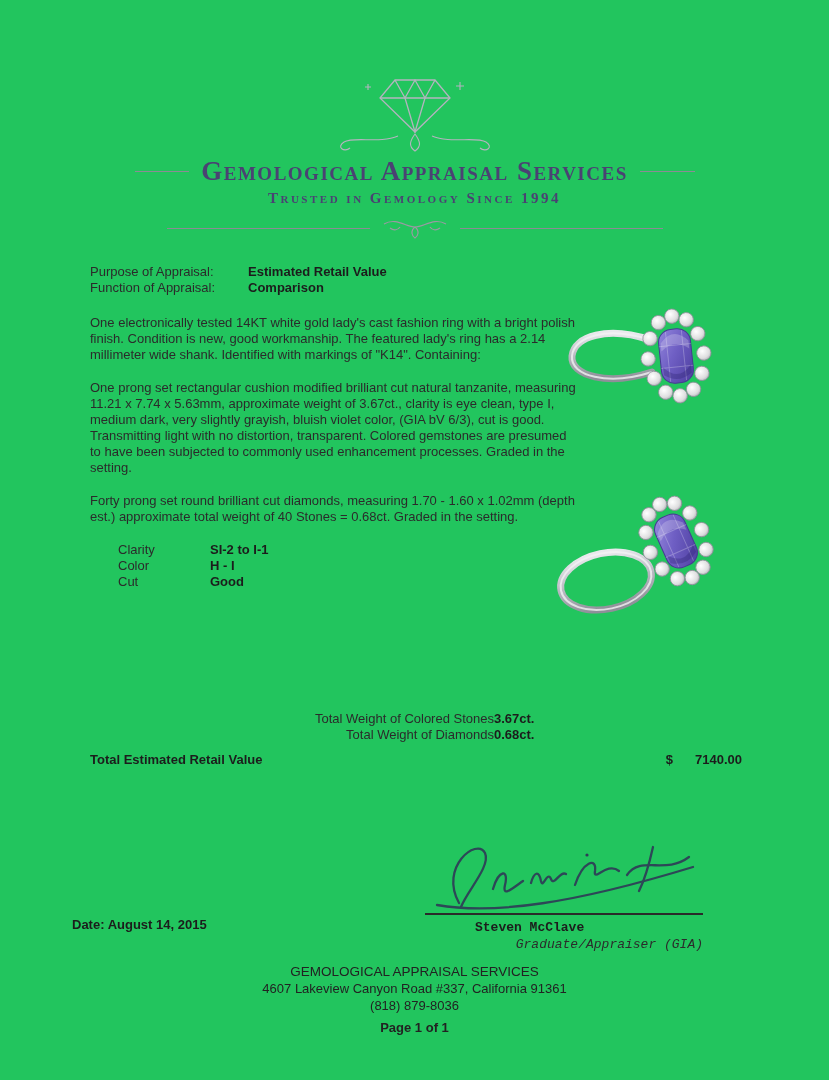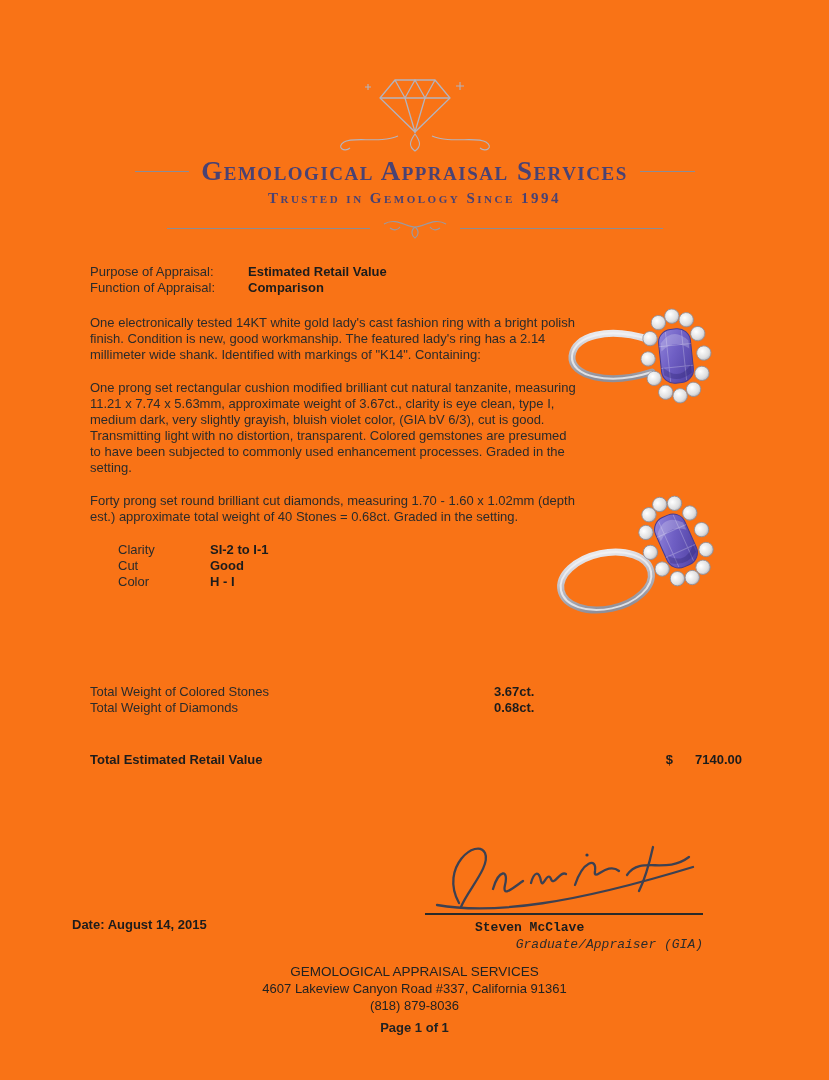--- a/index.html
+++ b/index.html
@@ -1,18 +1,18 @@
 <!DOCTYPE html>
 <html><head>
 <meta charset="utf-8">
 <style>
   * { margin:0; padding:0; box-sizing:border-box; }
   html,body { background:#ffffff; }
   .page {
-    position:relative; width:829px; height:1080px; background:#f97316;
+    position:relative; width:829px; height:1080px; background:#22c55e;
     font-family:"Liberation Sans", sans-serif; font-size:13px; color:#2b2b2b;
     overflow:hidden; margin:0;
   }
   .b { font-weight:bold; color:#1c1c1c; }
 
   
   .header { position:absolute; top:74px; left:0; right:0; text-align:center; }
   .logo-svg { display:block; margin:0 auto; }
   .title-row { width:560px; margin:2px auto 0; display:flex; align-items:center; gap:12px; }
   .title-row .rule, .flourish-row .rule { flex:1; height:1px; background:#8c8c94; }
@@ -31,21 +31,21 @@
   .text-col { position:absolute; left:90px; top:264px; width:486px; line-height:16px; }
   .meta-row { display:flex; }
   .meta-row .lbl { width:158px; flex:0 0 158px; }
   .paragraphs { margin-top:19px; }
   .paragraphs p { margin-bottom:17px; }
   .grading { margin-top:3px; }
   .grading-row { display:flex; margin-left:28px; line-height:16px; }
   .grading-row .lbl { width:92px; flex:0 0 92px; }
 
   
-  .weights { position:absolute; left:90px; top:684px; width:560px; line-height:16px; }
+  .weights { position:absolute; left:90px; top:711px; width:560px; line-height:16px;text-align:right; }
   .weight-row { display:flex; }
   .weight-row .lbl { flex:0 0 404px; }
 
   
   .total-row { position:absolute; left:90px; top:752px; width:652px; display:flex; }
   .total-row .currency { margin-left:auto; }
   .total-row .amount { margin-left:22px; }
 
   
   .photo { position:absolute; }
@@ -120,26 +120,26 @@
       <p>One prong set rectangular cushion modified brilliant cut natural tanzanite, measuring 11.21 x 7.74 x 5.63mm, approximate weight of 3.67ct., clarity is eye clean, type I, medium dark, very slightly grayish, bluish violet color, (GIA bV 6/3), cut is good. Transmitting light with no distortion, transparent. Colored gemstones are presumed to have been subjected to commonly used enhancement processes. Graded in the setting.</p>
       <p>Forty prong set round brilliant cut diamonds, measuring 1.70 - 1.60 x 1.02mm (depth est.) approximate total weight of 40 Stones = 0.68ct. Graded in the setting.</p>
     </div>
 
     <div class="grading">
       <div class="grading-row">
         <span class="lbl">Clarity</span>
         <span class="b">SI-2 to I-1</span>
       </div>
       <div class="grading-row">
+        <span class="lbl">Color</span>
+        <span class="b">H - I</span>
+      </div>
+      <div class="grading-row">
         <span class="lbl">Cut</span>
         <span class="b">Good</span>
-      </div>
-      <div class="grading-row">
-        <span class="lbl">Color</span>
-        <span class="b">H - I</span>
       </div>
     </div>
   </div>
 
   <div class="weights">
     <div class="weight-row">
       <span class="lbl">Total Weight of Colored Stones</span>
       <span class="b">3.67ct.</span>
     </div>
     <div class="weight-row">

